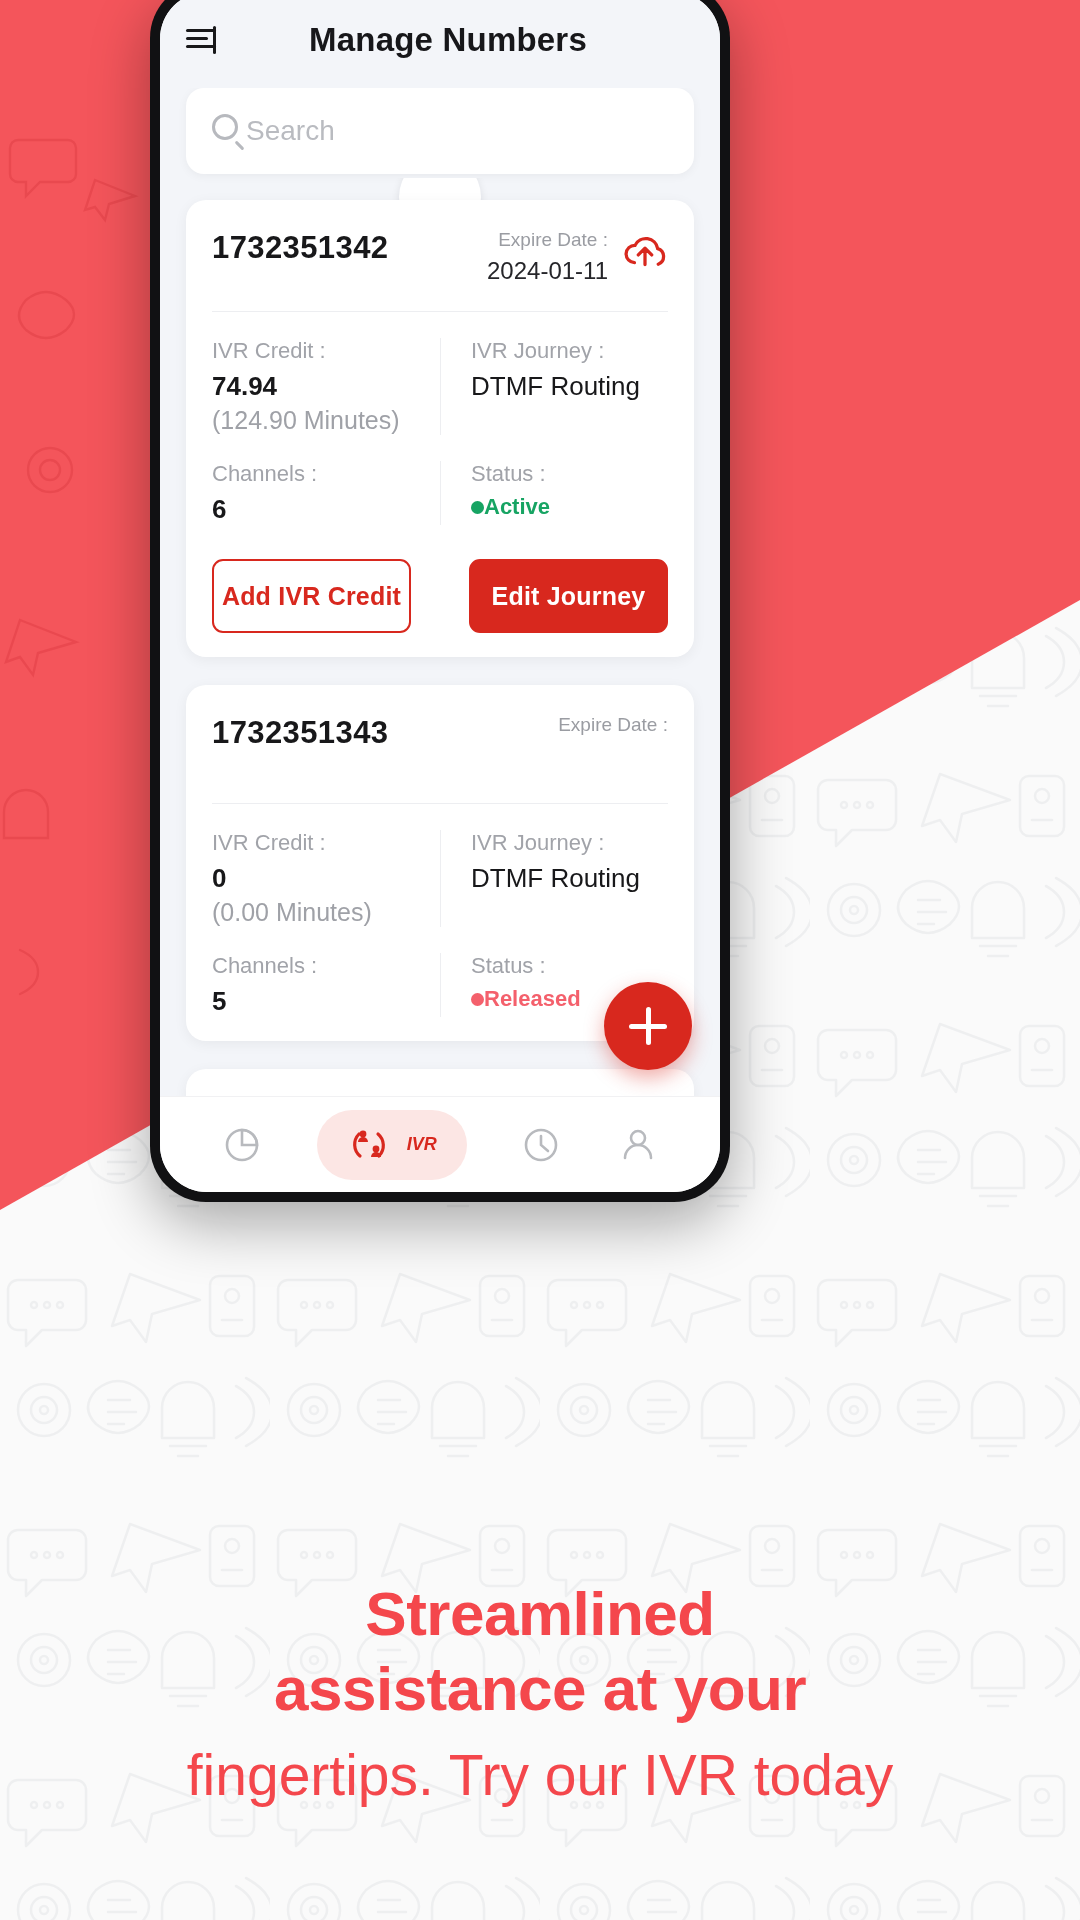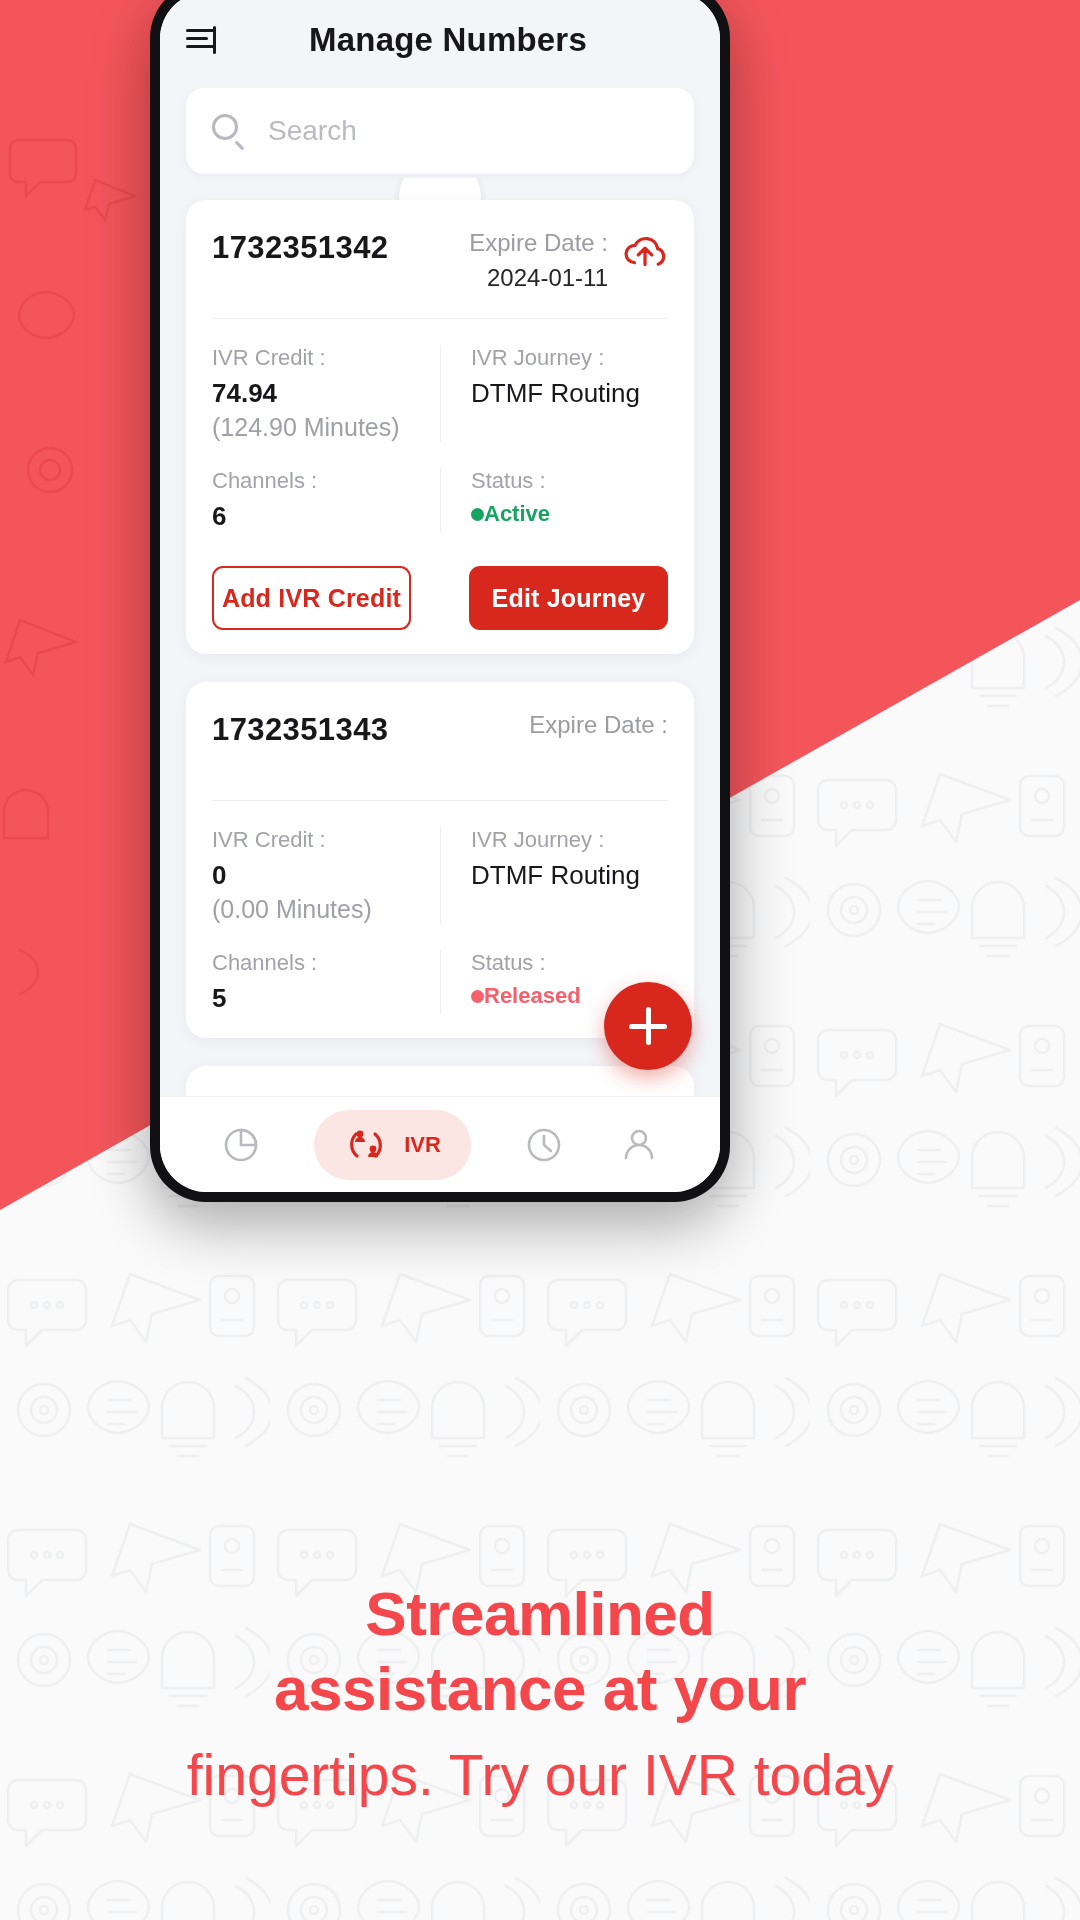--- a/index.html
+++ b/index.html
@@ -64,21 +64,21 @@
   .mag { width:34px; height:34px; position:relative; flex:0 0 auto; }
   .mag span{
     position:absolute; left:0; top:0; width:26px; height:26px;
     border:3px solid #B7B9BE; border-radius:50%;
   }
   .mag em{
     position:absolute; right:1px; bottom:1px; width:11px; height:3px;
     background:#B7B9BE; border-radius:2px; transform:rotate(45deg);
   }
   #search-input {
-    border:0; outline:0; background:transparent; margin-left:22px;
+    border:0; outline:0; background:transparent; 
     font-family:inherit; font-size:28px; color:#15803d; width:100%;
   }
   #search-input::placeholder{ color:#B9BBC0; }
 
   
   #list {
     position:absolute; left:0; right:0; top:186px; bottom:96px;
     padding:22px 26px 0 26px; overflow:hidden;
   }
   #refresh-arc{
@@ -88,40 +88,40 @@
   }
 
   .card {
     background:#fff; border-radius:20px; padding:26px 26px 24px 26px;
     margin-bottom:28px; box-shadow:0 3px 14px rgba(17,17,26,.055);
     position:relative;
   }
   .card-head { display:flex; align-items:flex-start; justify-content:space-between;gap:36px; }
   .num { font-size:31px; font-weight:700; color:#18181A; letter-spacing:.4px; padding-top:4px; }
   .exp-col { text-align:right; display:flex; align-items:flex-start; gap:14px; }
-  .exp-label { font-size:24px; color:#9A9CA2; line-height:1.45; }
+  .exp-label { font-size:19px; color:#9A9CA2; line-height:1.45; }
   .exp-date { font-size:24px; color:#26262A; line-height:1.4; }
   .cloud-icon { width:46px; height:46px; flex:0 0 auto; margin-top:4px; cursor:pointer; }
 
   .divider { height:1px; background:#EDEEF1; margin:24px 0 0 0; }
 
   .stats { }
   .srow { display:flex; padding:26px 0 0 0; }
   .scell { flex:1 1 50%; padding-right:18px; }
   .scell.right { padding-left:30px; border-left:1px solid #EDEEF1; }
   .slabel { font-size:22px; color:#A1A3A9; margin-bottom:7px; }
   .svalue { font-size:26px; font-weight:700; color:#18181A; }
   .svalue.plain { font-weight:500; }
   .ssub { font-size:25px; color:#9FA1A7; margin-top:4px; }
   .status { font-size:22px; font-weight:600; display:flex; align-items:center; gap:0; }
   .dot { width:13px; height:13px; border-radius:50%; display:inline-block; }
 
   .actions { display:flex; gap:22px; margin-top:34px; }
   .btn {
-    flex:1 1 50%; height:64px; border-radius:11px;
+    flex:1 1 50%; height:74px; border-radius:11px;
     display:flex; align-items:center; justify-content:center;
     font-size:25px; font-weight:700; cursor:pointer; letter-spacing:.2px;
   }
   .btn-outline { background:#fff; border:2px solid #D8281E; color:#D8281E; }
   .btn-solid   { background:#D8281E; border:2px solid #D8281E; color:#fff;margin-left:36px; }
 
   
   #fab {
     position:absolute; right:28px; bottom:122px;
     width:88px; height:88px; border-radius:50%;
@@ -139,21 +139,21 @@
   #bottomnav {
     position:absolute; left:0; right:0; bottom:0; height:96px;
     background:#fff; display:flex; align-items:center;
     justify-content:space-around; padding:0 34px;
     border-top:1px solid #F1F1F3;
   }
   .nav-item { display:flex; align-items:center; cursor:pointer; }
   .nav-item.active {
     background:#FCE6E4; border-radius:40px; padding:13px 30px; gap:16px;
   }
-  .nav-label { font-size:22px; font-weight:700; color:#D8281E; }
+  .nav-label { font-size:18px; font-weight:700; color:#D8281E;font-style:italic; }
 
   
   #marketing {
     position:absolute; left:0; right:0; bottom:106px;
     text-align:center; padding:0 60px;
   }
   .m1 { font-size:62px; font-weight:800; color:#F4474C; letter-spacing:-.5px; line-height:1.22; }
   .m2 { font-size:62px; font-weight:800; color:#F4474C; letter-spacing:-.5px; line-height:1.22; }
   .m3 { font-size:57px; font-weight:500; color:#F4474C; line-height:1.35; margin-top:10px; }
 </style>

